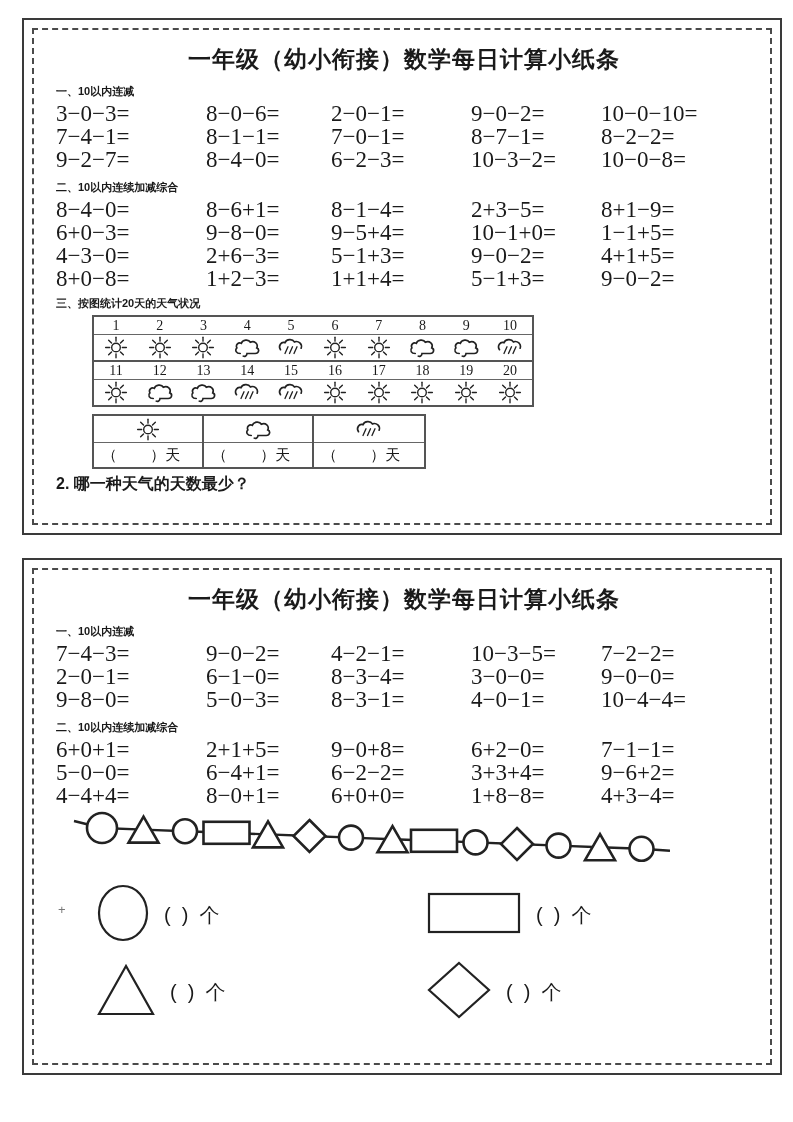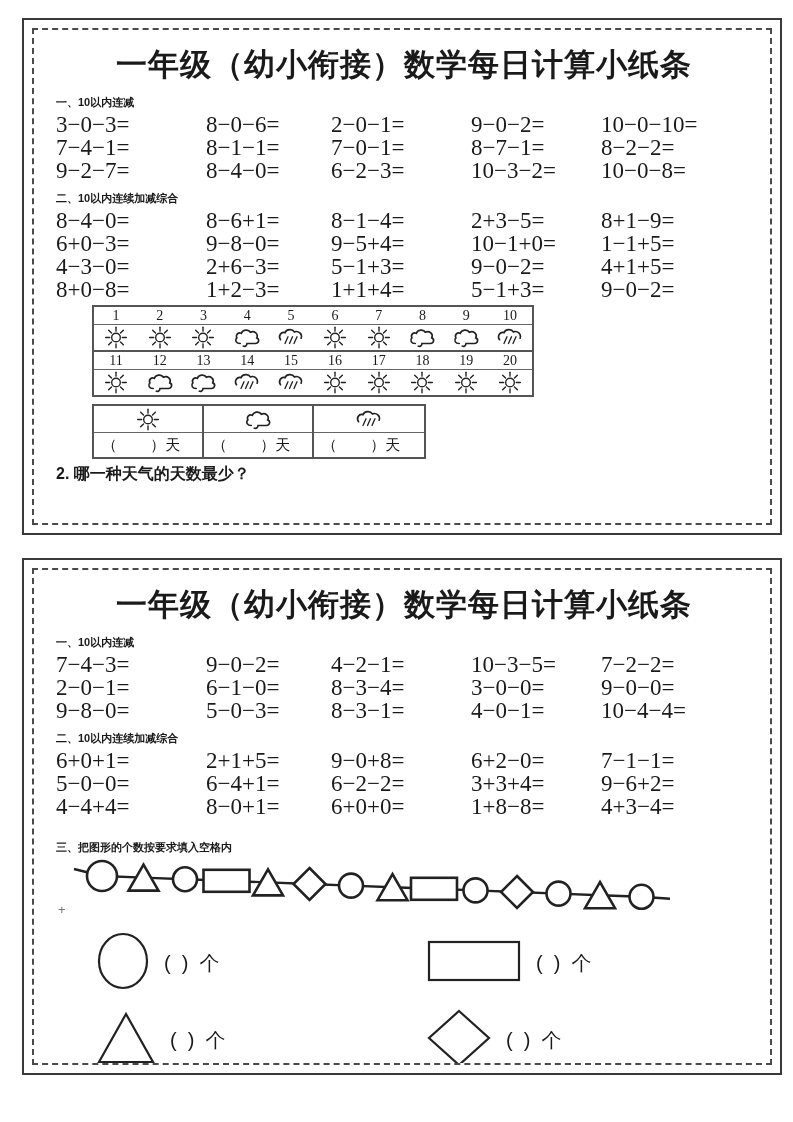--- a/index.html
+++ b/index.html
@@ -3,21 +3,21 @@
 <meta charset="utf-8">
 <style>
   html,body{margin:0;padding:0;}
   body{
     width:793px;height:1122px;position:relative;background:#fff;
     font-family:"Liberation Sans",sans-serif;color:#1a1a1a;
   }
   .sheet{position:absolute;left:22px;width:760px;height:517px;border:2px solid #3a3a3a;background:#fff;box-sizing:border-box;}
   #sheet1{top:18px;} #sheet2{top:558px;}
   .inner{position:absolute;inset:8px;border:2px dashed #4a4a4a;padding:6px 18px 0 22px;box-sizing:border-box;overflow:hidden;}
-  .title{text-align:center;font-size:31px;font-weight:bold;letter-spacing:1px;margin:8px 0 8px;}
+  .title{text-align:center;font-size:23px;font-weight:bold;letter-spacing:1px;margin:8px 0 8px;}
   .sec-head{font-weight:bold;font-size:11px;margin:9px 0 3px;}
   .prob-grid{display:grid;grid-template-columns:150px 125px 140px 130px 1fr;
     font-family:"Liberation Serif","DejaVu Serif",serif;font-size:23px;line-height:23px;}
   .prob-grid div{white-space:nowrap;}
   
   .wtable{width:442px;margin:4px 0 0 36px;border:2px solid #555;box-sizing:border-box;}
   .w-row{display:grid;grid-template-columns:repeat(10,1fr);}
   .w-num{border-bottom:1.5px solid #666;}
   .w-num div{text-align:center;font-family:"Liberation Serif",serif;font-size:14px;line-height:17px;}
   .w-ico{border-bottom:2px solid #555;padding:1px 0;}
@@ -82,20 +82,21 @@
         <div>5−1+3=</div>
         <div>9−0−2=</div>
         <div>4+1+5=</div>
         <div>8+0−8=</div>
         <div>1+2−3=</div>
         <div>1+1+4=</div>
         <div>5−1+3=</div>
         <div>9−0−2=</div>
       </div>
 
+    <div class="sec-head" style="margin-top:6px;">三、按图统计20天的天气状况</div>
     <div class="wtable">
         <div class="w-row w-num">
           <div>1</div>
           <div>2</div>
           <div>3</div>
           <div>4</div>
           <div>5</div>
           <div>6</div>
           <div>7</div>
           <div>8</div>
@@ -385,21 +386,20 @@
         <div>6−2−2=</div>
         <div>3+3+4=</div>
         <div>9−6+2=</div>
         <div>4−4+4=</div>
         <div>8−0+1=</div>
         <div>6+0+0=</div>
         <div>1+8−8=</div>
         <div>4+3−4=</div>
       </div>
 
-    <div class="sec-head" style="margin-top:22px;">三、把图形的个数按要求填入空格内</div>
     <div class="chain-wrap"><svg width="600" height="62" viewBox="0 0 600 62">
   <polyline points="2,10 30,17 71.5,18.6 113,20.2 154.5,21.8 196,23.4 237.5,25 279,26.6 320.5,28.200000000000003 362,29.8 403.5,31.4 445,33 486.5,34.6 528,36.2 569.5,37.8 598,39.8" fill="none" stroke="#222" stroke-width="2.4"></polyline>
           <circle cx="30" cy="17" r="15" fill="#fff" stroke="#222" stroke-width="2.6"></circle>
           <polygon points="71.5,5.600000000000001 56.5,31.6 86.5,31.6" fill="#fff" stroke="#222" stroke-width="2.6"></polygon>
           <circle cx="113" cy="20.2" r="12" fill="#fff" stroke="#222" stroke-width="2.6"></circle>
           <rect x="131.5" y="10.8" width="46" height="22" fill="#fff" stroke="#222" stroke-width="2.6"></rect>
           <polygon points="196,10.399999999999999 181,36.4 211,36.4" fill="#fff" stroke="#222" stroke-width="2.6"></polygon>
           <polygon points="237.5,9 253.5,25 237.5,41 221.5,25" fill="#fff" stroke="#222" stroke-width="2.6"></polygon>
           <circle cx="279" cy="26.6" r="12" fill="#fff" stroke="#222" stroke-width="2.6"></circle>
           <polygon points="320.5,15.200000000000003 305.5,41.2 335.5,41.2" fill="#fff" stroke="#222" stroke-width="2.6"></polygon>

